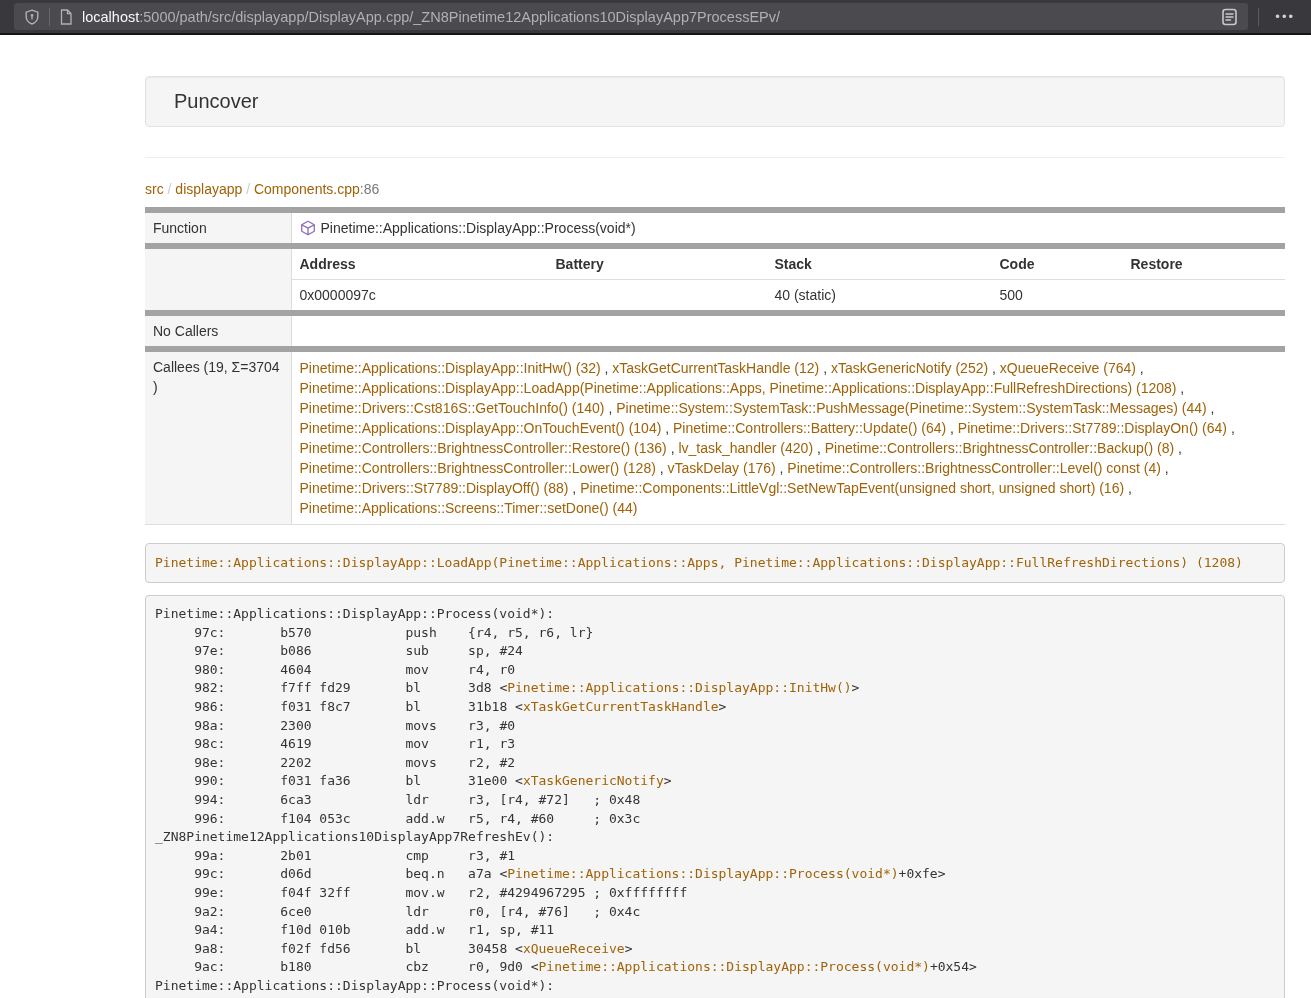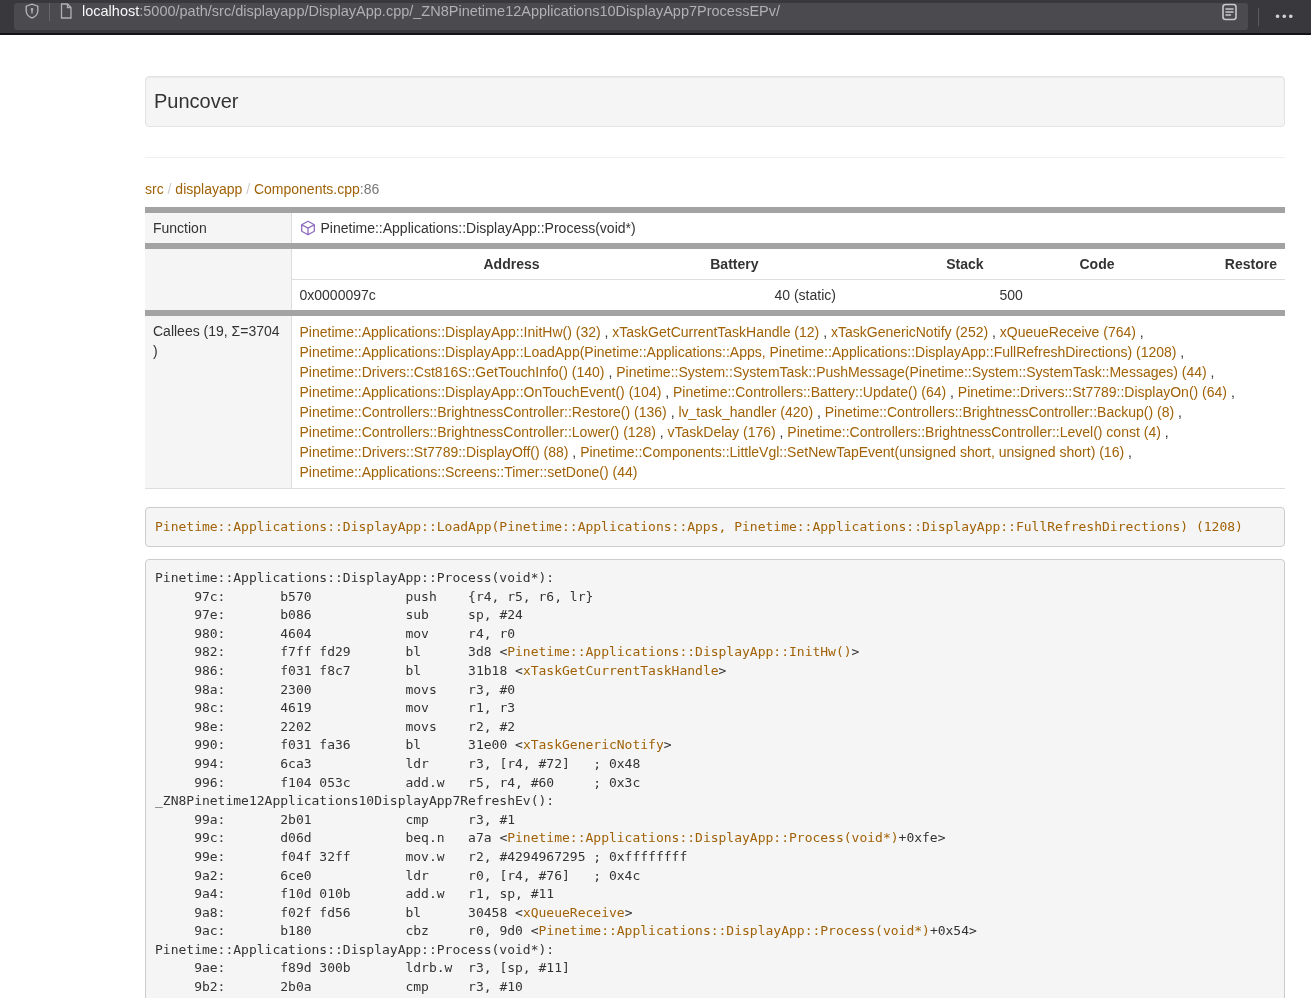--- a/index.html
+++ b/index.html
@@ -3,50 +3,50 @@
 <meta charset="utf-8">
 <style>
   * { box-sizing: border-box; margin: 0; padding: 0; }
   html,body { width: 1311px; height: 998px; overflow: hidden; background: #fff;
     font-family: "Liberation Sans", sans-serif; color: #333; }
 
   
   .toolbar { height: 35px; background: #38383d; display: flex; align-items: center;
     padding: 0 10px 0 14px; border-bottom: 2px solid #141417; }
   .urlbar { flex: 1; height: 27px; background: #4a4a4f; border-radius: 3px;
-    display: flex; align-items: flex-start; padding: 0 10px; min-width: 0; }
+    display: flex; align-items: center; padding: 0 10px; min-width: 0; }
   .vsep { width: 1px; height: 18px; background: #66666b; margin: 0 9px; flex: 0 0 auto; }
   .tsep { width: 1px; height: 18px; background: #5a5a5f; margin: 0 10px; flex: 0 0 auto; }
   .url-text { font-size: 14.5px; color: #b1b1b3; white-space: nowrap; overflow: hidden;
     text-overflow: clip; flex: 1; min-width: 0; }
   .url-host { color: #f9f9fa; }
   .icon-btn { display: flex; align-items: center; justify-content: center; flex: 0 0 auto; }
   .ellipsis { color: #d0d0d2; font-size: 13px; letter-spacing: 2px; padding: 0 6px; cursor: pointer; }
 
   
   .container { width: 1140px; margin-left: 145px; padding-top: 41px; }
   .well { background: #f5f5f5; border: 1px solid #e3e3e3; border-radius: 4px;
-    padding: 13px 8px; font-size: 20px; line-height: 23px; color: #333; margin-bottom: 30px;
+    padding: 13px 28px; font-size: 20px; line-height: 23px; color: #333; margin-bottom: 30px;
     box-shadow: inset 0 1px 1px rgba(0,0,0,.05); }
   hr.divider { border: 0; border-top: 1px solid #eee; margin: 0 0 21px 0; }
   .breadcrumb { font-size: 14px; line-height: 20px; margin-bottom: 8px; }
   a.lnk { color: #a16207; text-decoration: none; cursor: pointer; }
   .bc-sep { color: #ccc; }
   .bc-line { color: #777; }
 
   
   table.main { width: 100%; border-collapse: collapse; font-size: 14px; border-bottom: 1px solid #ddd; }
   table.main > tbody > tr > th,
   table.main > tbody > tr > td { border-top: 6px solid #a3a3a3; padding: 5px 8px;
     text-align: left; vertical-align: top; line-height: 20px; font-weight: normal; }
   th.rowhead { width: 146px; background: #f5f5f5; font-weight: bold; border-right: 1px solid #ddd; }
   td.nested { padding: 0 !important; }
   table.inner { width: 100%; border-collapse: collapse; font-size: 14px; }
   table.inner th, table.inner td { text-align: left; padding: 5px 8px; line-height: 20px; vertical-align: top; }
-  table.inner th { font-weight: bold; border-bottom: 1px solid #ddd; text-align: right; }
+  table.inner th { font-weight: bold; border-bottom: 1px solid #ddd; }
   .col-address { width: 256px; } .col-remarks { width: 219px; } .col-stack { width: 225px; }
   .col-code { width: 131px; } .col-static { width: auto; }
   .callees-cell { padding: 6px 8px !important; margin-left: 43px; }
   .func-icon { vertical-align: -3px; margin-right: 5px; }
 
   
   pre.banner, pre.code { background: #f5f5f5; border: 1px solid #ccc; border-radius: 4px;
     font-family: "DejaVu Sans Mono", monospace; color: #333; }
   pre.banner { font-size: 13px; line-height: 18px; padding: 10px 9px; margin: 18px 0 12px 0;
     white-space: pre-wrap; }
@@ -121,20 +121,24 @@
               <td></td>
               <td>40 (static)</td>
               <td>500</td>
               <td></td>
             </tr>
             </tbody>
           </table>
         </td>
       </tr>
       <tr>
+        <th class="rowhead">No Callers</th>
+        <td></td>
+      </tr>
+      <tr>
         <th class="rowhead">Callees (19, Σ=3704 )</th>
         <td class="callees-cell"><a href="#" class="lnk">Pinetime::Applications::DisplayApp::InitHw() (32)</a> , <a href="#" class="lnk">xTaskGetCurrentTaskHandle (12)</a> , <a href="#" class="lnk">xTaskGenericNotify (252)</a> , <a href="#" class="lnk">xQueueReceive (764)</a> , <a href="#" class="lnk">Pinetime::Applications::DisplayApp::LoadApp(Pinetime::Applications::Apps, Pinetime::Applications::DisplayApp::FullRefreshDirections) (1208)</a> , <a href="#" class="lnk">Pinetime::Drivers::Cst816S::GetTouchInfo() (140)</a> , <a href="#" class="lnk">Pinetime::System::SystemTask::PushMessage(Pinetime::System::SystemTask::Messages) (44)</a> , <a href="#" class="lnk">Pinetime::Applications::DisplayApp::OnTouchEvent() (104)</a> , <a href="#" class="lnk">Pinetime::Controllers::Battery::Update() (64)</a> , <a href="#" class="lnk">Pinetime::Drivers::St7789::DisplayOn() (64)</a> , <a href="#" class="lnk">Pinetime::Controllers::BrightnessController::Restore() (136)</a> , <a href="#" class="lnk">lv_task_handler (420)</a> , <a href="#" class="lnk">Pinetime::Controllers::BrightnessController::Backup() (8)</a> , <a href="#" class="lnk">Pinetime::Controllers::BrightnessController::Lower() (128)</a> , <a href="#" class="lnk">vTaskDelay (176)</a> , <a href="#" class="lnk">Pinetime::Controllers::BrightnessController::Level() const (4)</a> , <a href="#" class="lnk">Pinetime::Drivers::St7789::DisplayOff() (88)</a> , <a href="#" class="lnk">Pinetime::Components::LittleVgl::SetNewTapEvent(unsigned short, unsigned short) (16)</a> , <a href="#" class="lnk">Pinetime::Applications::Screens::Timer::setDone() (44)</a></td>
       </tr>
     </tbody>
   </table>
 
   <pre class="banner"><a href="#" class="lnk">Pinetime::Applications::DisplayApp::LoadApp(Pinetime::Applications::Apps, Pinetime::Applications::DisplayApp::FullRefreshDirections) (1208)</a></pre>
 
   <pre class="code">Pinetime::Applications::DisplayApp::Process(void*):
      97c:	b570      	push	{r4, r5, r6, lr}

